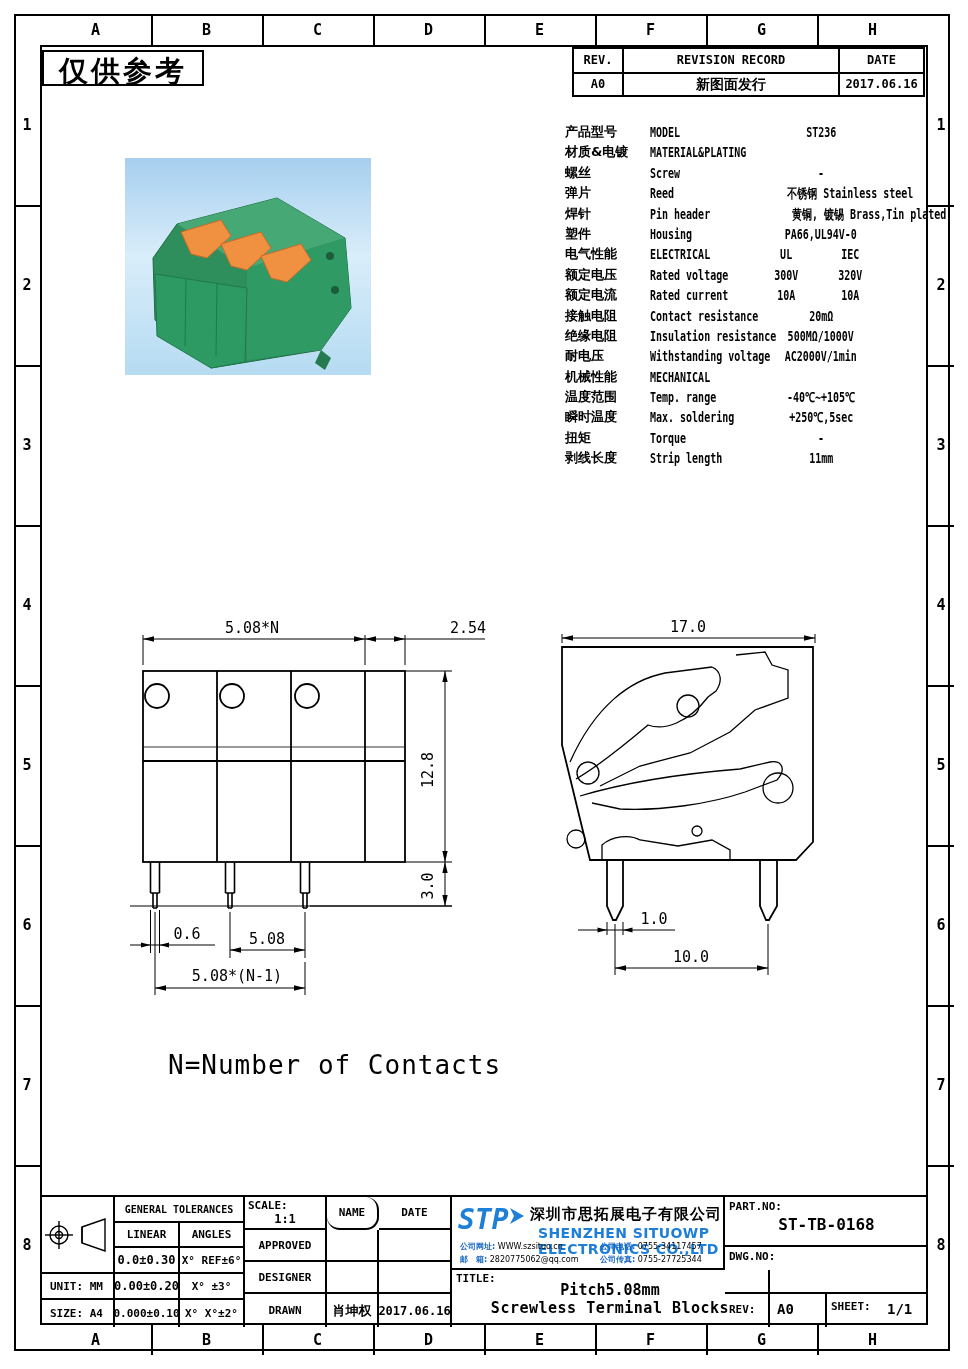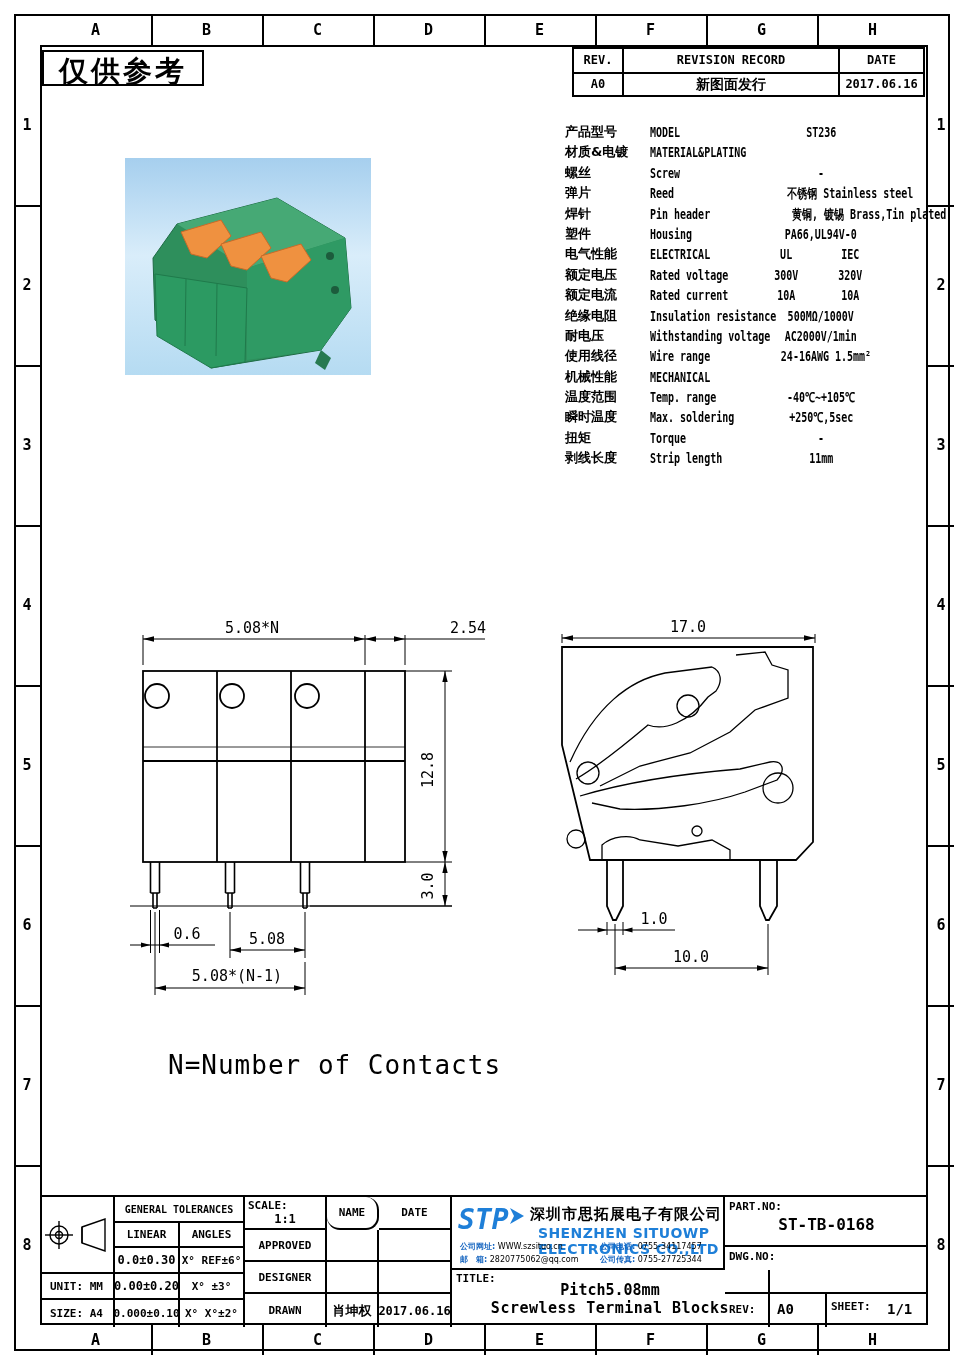--- a/index.html
+++ b/index.html
@@ -220,38 +220,38 @@
       </div>
       <div class="spec-row">
         <span class="sc">额定电流</span>
         <span class="se"><span class="sx">Rated current</span></span>
         <span class="sv">
           <span class="svc v-a"><span class="sx">10A</span></span>
           <span class="svc v-b"><span class="sx">10A</span></span>
         </span>
       </div>
       <div class="spec-row">
+        <span class="sc">接触电阻</span>
+        <span class="se"><span class="sx">Contact resistance</span></span>
+        <span class="sv">
+          <span class="svc v-single"><span class="sx">20mΩ</span></span>
+        </span>
+      </div>
+      <div class="spec-row">
         <span class="sc">绝缘电阻</span>
         <span class="se"><span class="sx">Insulation resistance</span></span>
         <span class="sv">
           <span class="svc v-single"><span class="sx">500MΩ/1000V</span></span>
         </span>
       </div>
       <div class="spec-row">
         <span class="sc">耐电压</span>
         <span class="se"><span class="sx">Withstanding voltage</span></span>
         <span class="sv">
           <span class="svc v-single"><span class="sx">AC2000V/1min</span></span>
-        </span>
-      </div>
-      <div class="spec-row">
-        <span class="sc">使用线径</span>
-        <span class="se"><span class="sx">Wire range</span></span>
-        <span class="sv">
-          <span class="svc v-single"><span class="sx">24-16AWG 1.5mm²</span></span>
         </span>
       </div>
       <div class="spec-row">
         <span class="sc">机械性能</span>
         <span class="se"><span class="sx">MECHANICAL</span></span>
       </div>
       <div class="spec-row">
         <span class="sc">温度范围</span>
         <span class="se"><span class="sx">Temp. range</span></span>
         <span class="sv">

